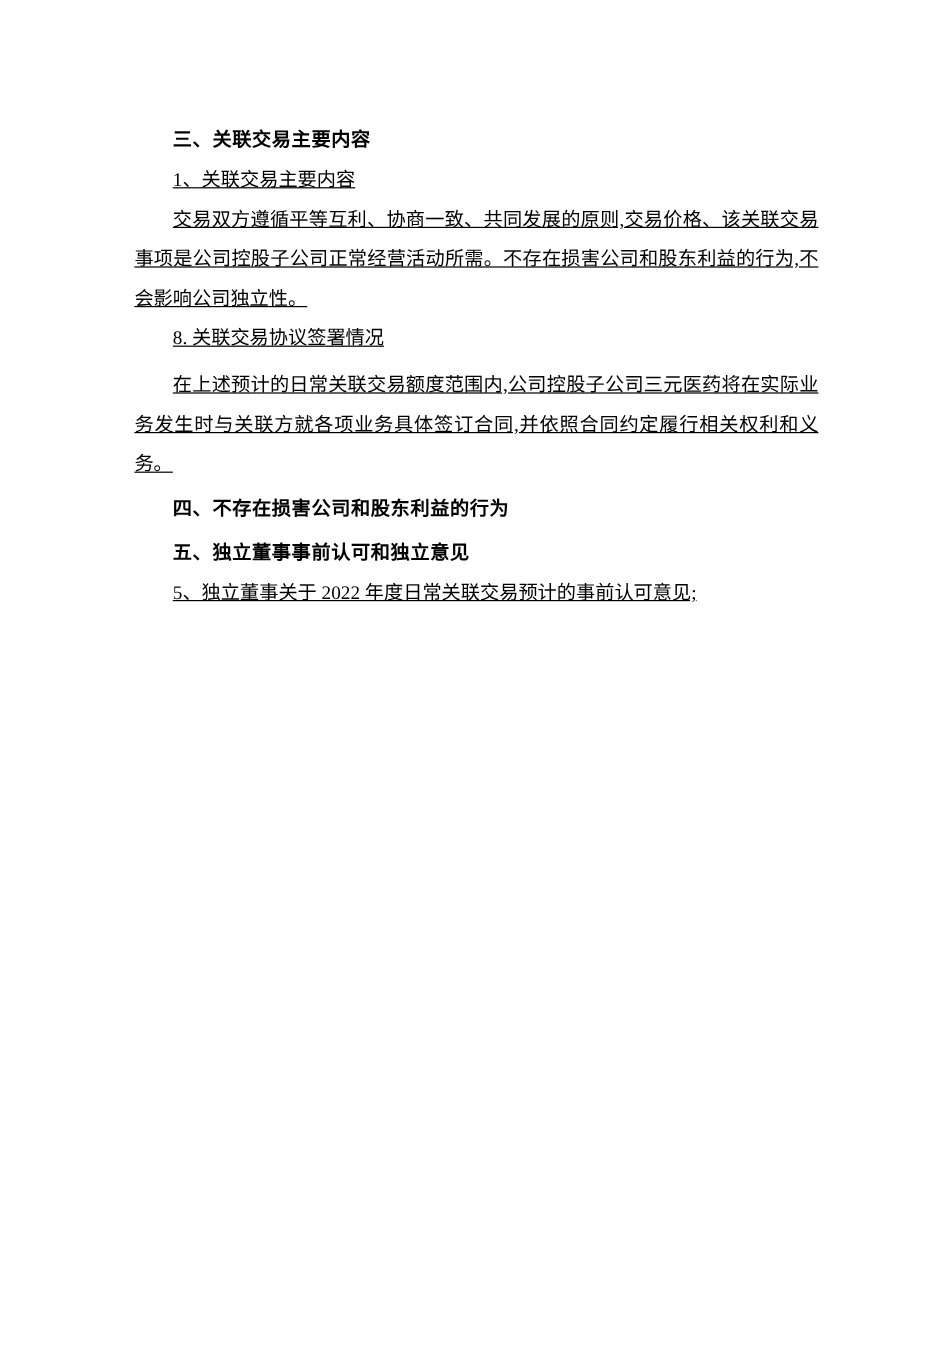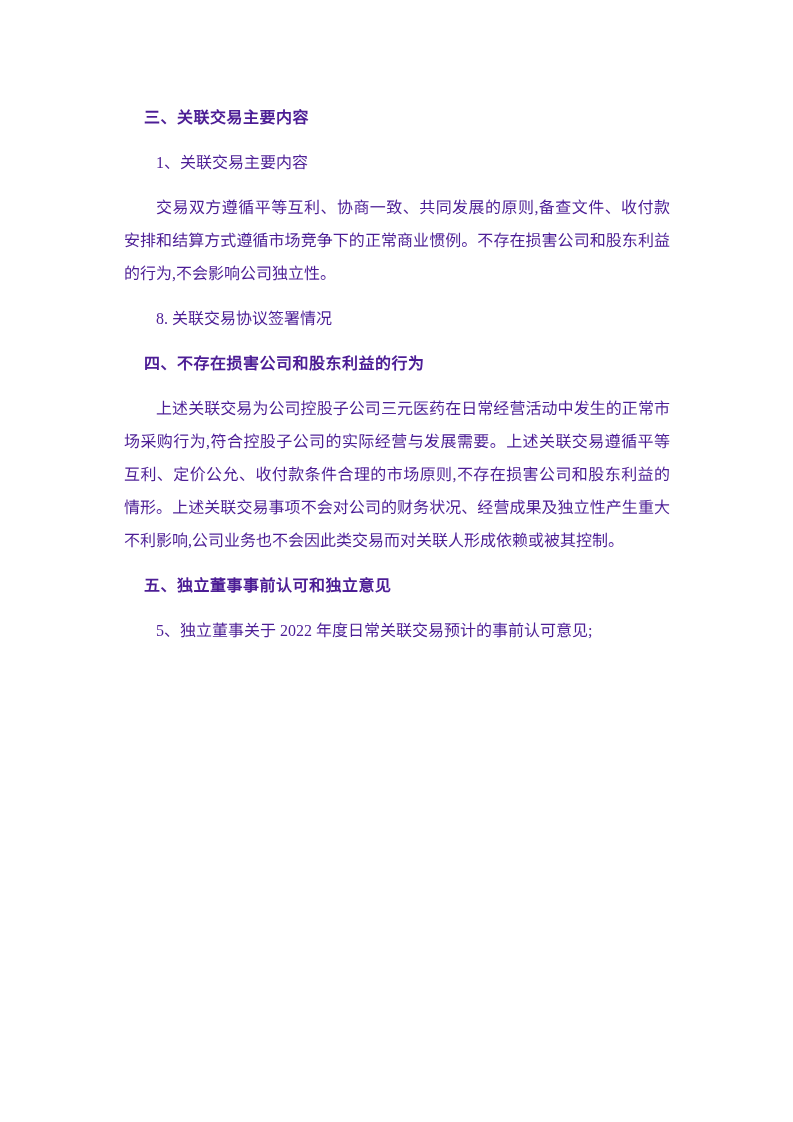--- a/index.html
+++ b/index.html
@@ -8,36 +8,37 @@
     padding: 0;
     background: #ffffff;
   }
   .page {
     position: relative;
     width: 793px;
     height: 909px;
     margin: 0 auto;
     background: #ffffff;
     overflow: hidden;
-    color: #4c1d95;
+    color: #000000;
     font-family: "Liberation Serif", "DejaVu Serif", serif;
   }
   .content {
     position: absolute;
     left: 112px;
     top: 97px;
     width: 570px;
     font-size: 16px;
     line-height: 33px;
     text-align: justify;
   }
   .content p {
-    margin: 12px;
+    margin: 0;
     padding: 0;
     text-indent: 2em;
+    text-decoration: underline;
   }
   .sec-heading {
     margin: 4px 0 0 0;
     padding: 0;
     text-indent: 2em;
     font-size: 16px;
     line-height: 33px;
     font-weight: bold;
     font-family: "Liberation Sans", "DejaVu Sans", sans-serif;
     letter-spacing: 0.5px;
@@ -47,24 +48,24 @@
   }
 </style>
 </head>
 <body>
 
 <div class="page">
   <div class="content">
 
     <h2 class="sec-heading">三、关联交易主要内容</h2>
     <p>1、关联交易主要内容</p>
-    <p>交易双方遵循平等互利、协商一致、共同发展的原则,备查文件、收付款安排和结算方式遵循市场竞争下的正常商业惯例。不存在损害公司和股东利益的行为,不会影响公司独立性。</p>
+    <p>交易双方遵循平等互利、协商一致、共同发展的原则,交易价格、该关联交易事项是公司控股子公司正常经营活动所需。不存在损害公司和股东利益的行为,不会影响公司独立性。</p>
     <p>8. 关联交易协议签署情况</p>
+    <p class="sp">在上述预计的日常关联交易额度范围内,公司控股子公司三元医药将在实际业务发生时与关联方就各项业务具体签订合同,并依照合同约定履行相关权利和义务。</p>
 
     <h2 class="sec-heading">四、不存在损害公司和股东利益的行为</h2>
-    <p>上述关联交易为公司控股子公司三元医药在日常经营活动中发生的正常市场采购行为,符合控股子公司的实际经营与发展需要。上述关联交易遵循平等互利、定价公允、收付款条件合理的市场原则,不存在损害公司和股东利益的情形。上述关联交易事项不会对公司的财务状况、经营成果及独立性产生重大不利影响,公司业务也不会因此类交易而对关联人形成依赖或被其控制。</p>
 
     <h2 class="sec-heading">五、独立董事事前认可和独立意见</h2>
 
     <p>5、独立董事关于 2022 年度日常关联交易预计的事前认可意见;</p>
 
   </div>
 </div>
 
 </body></html>

